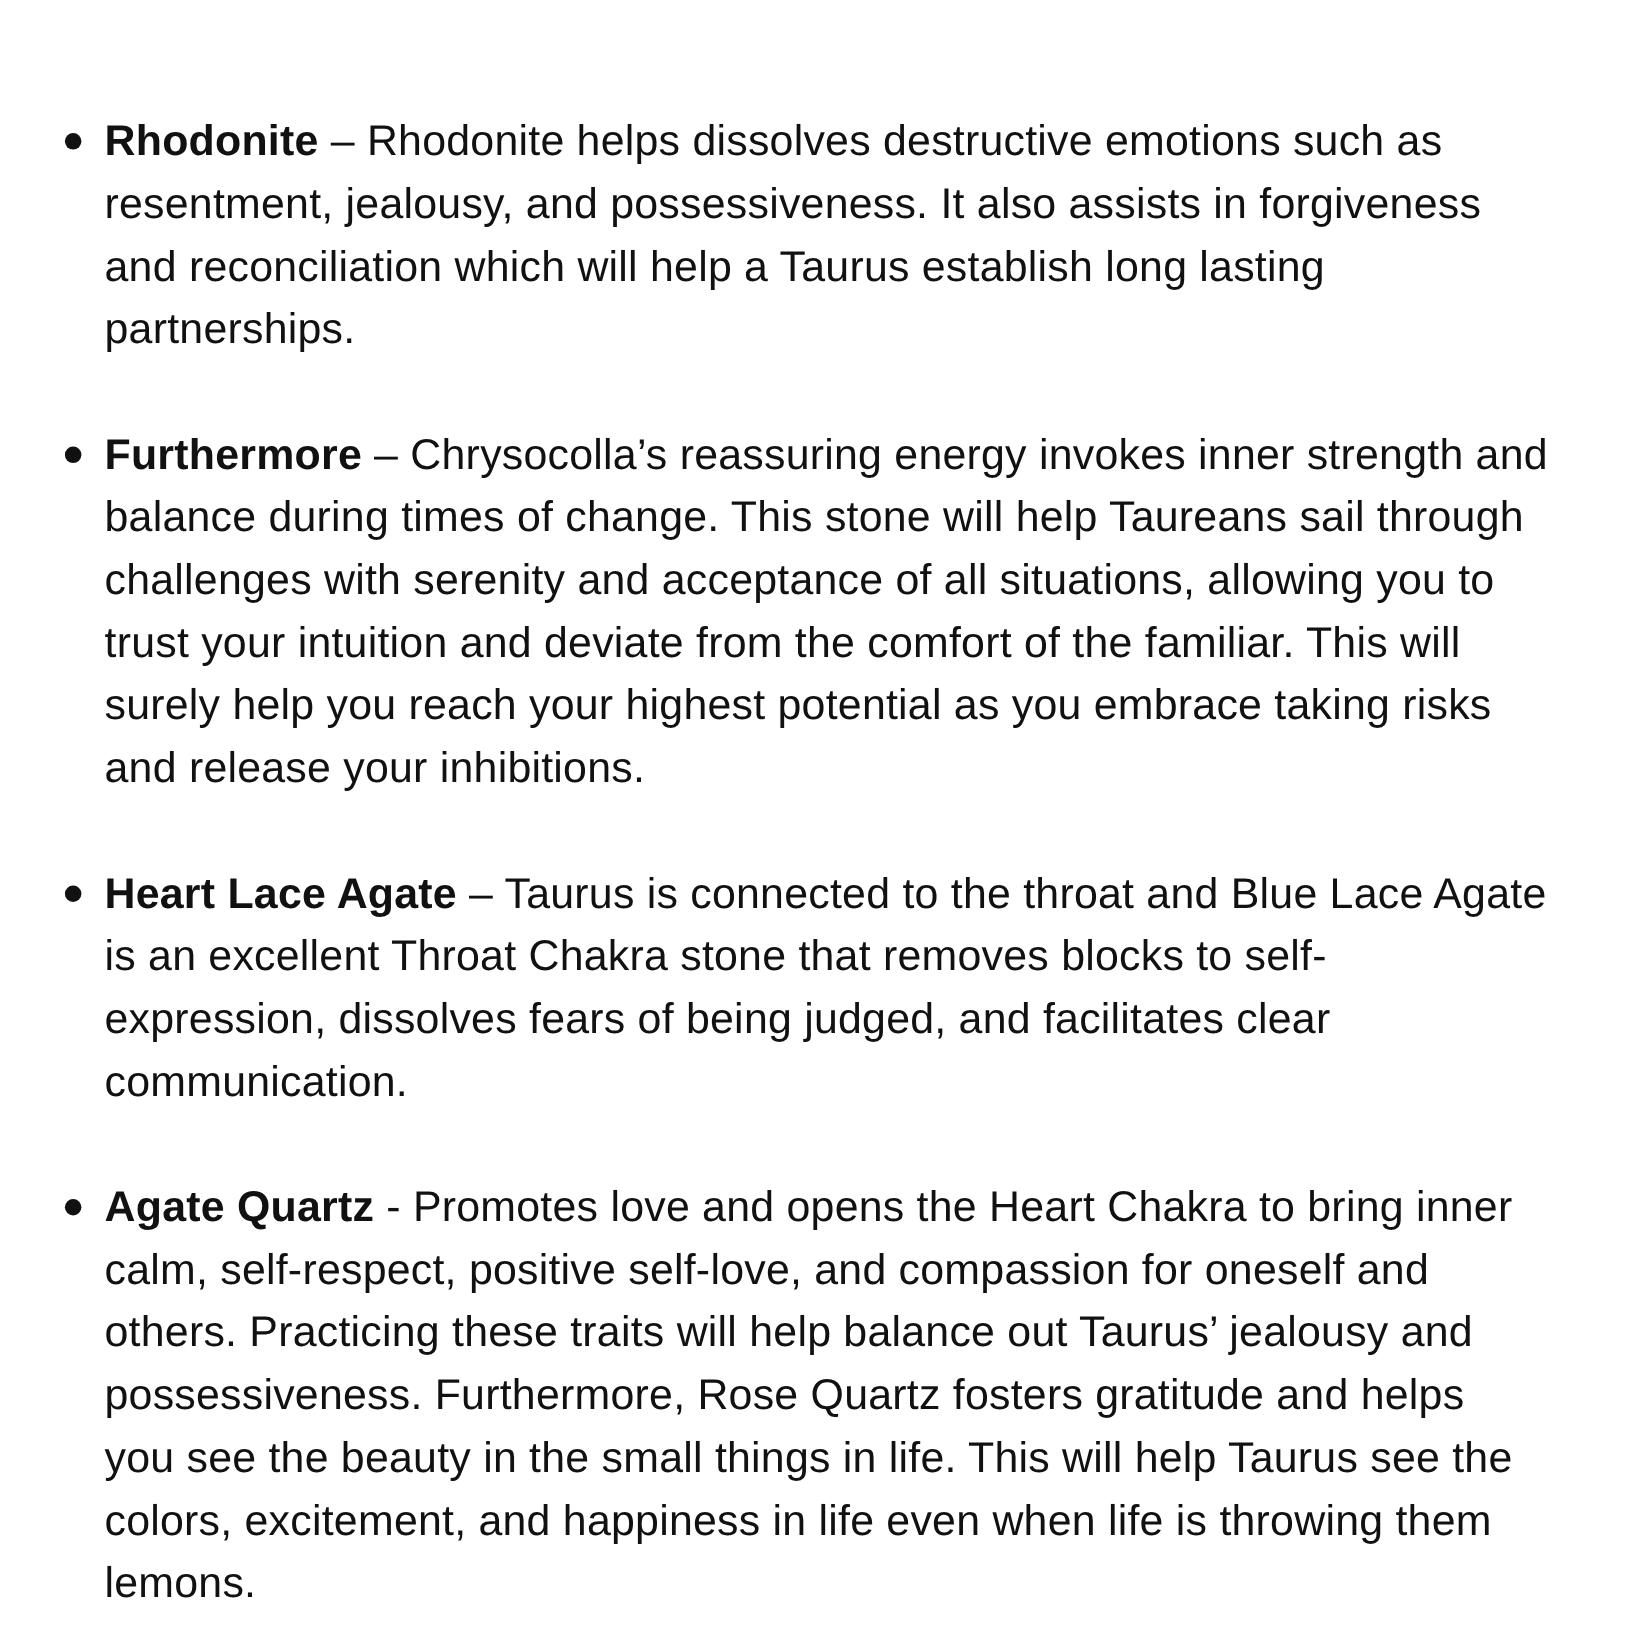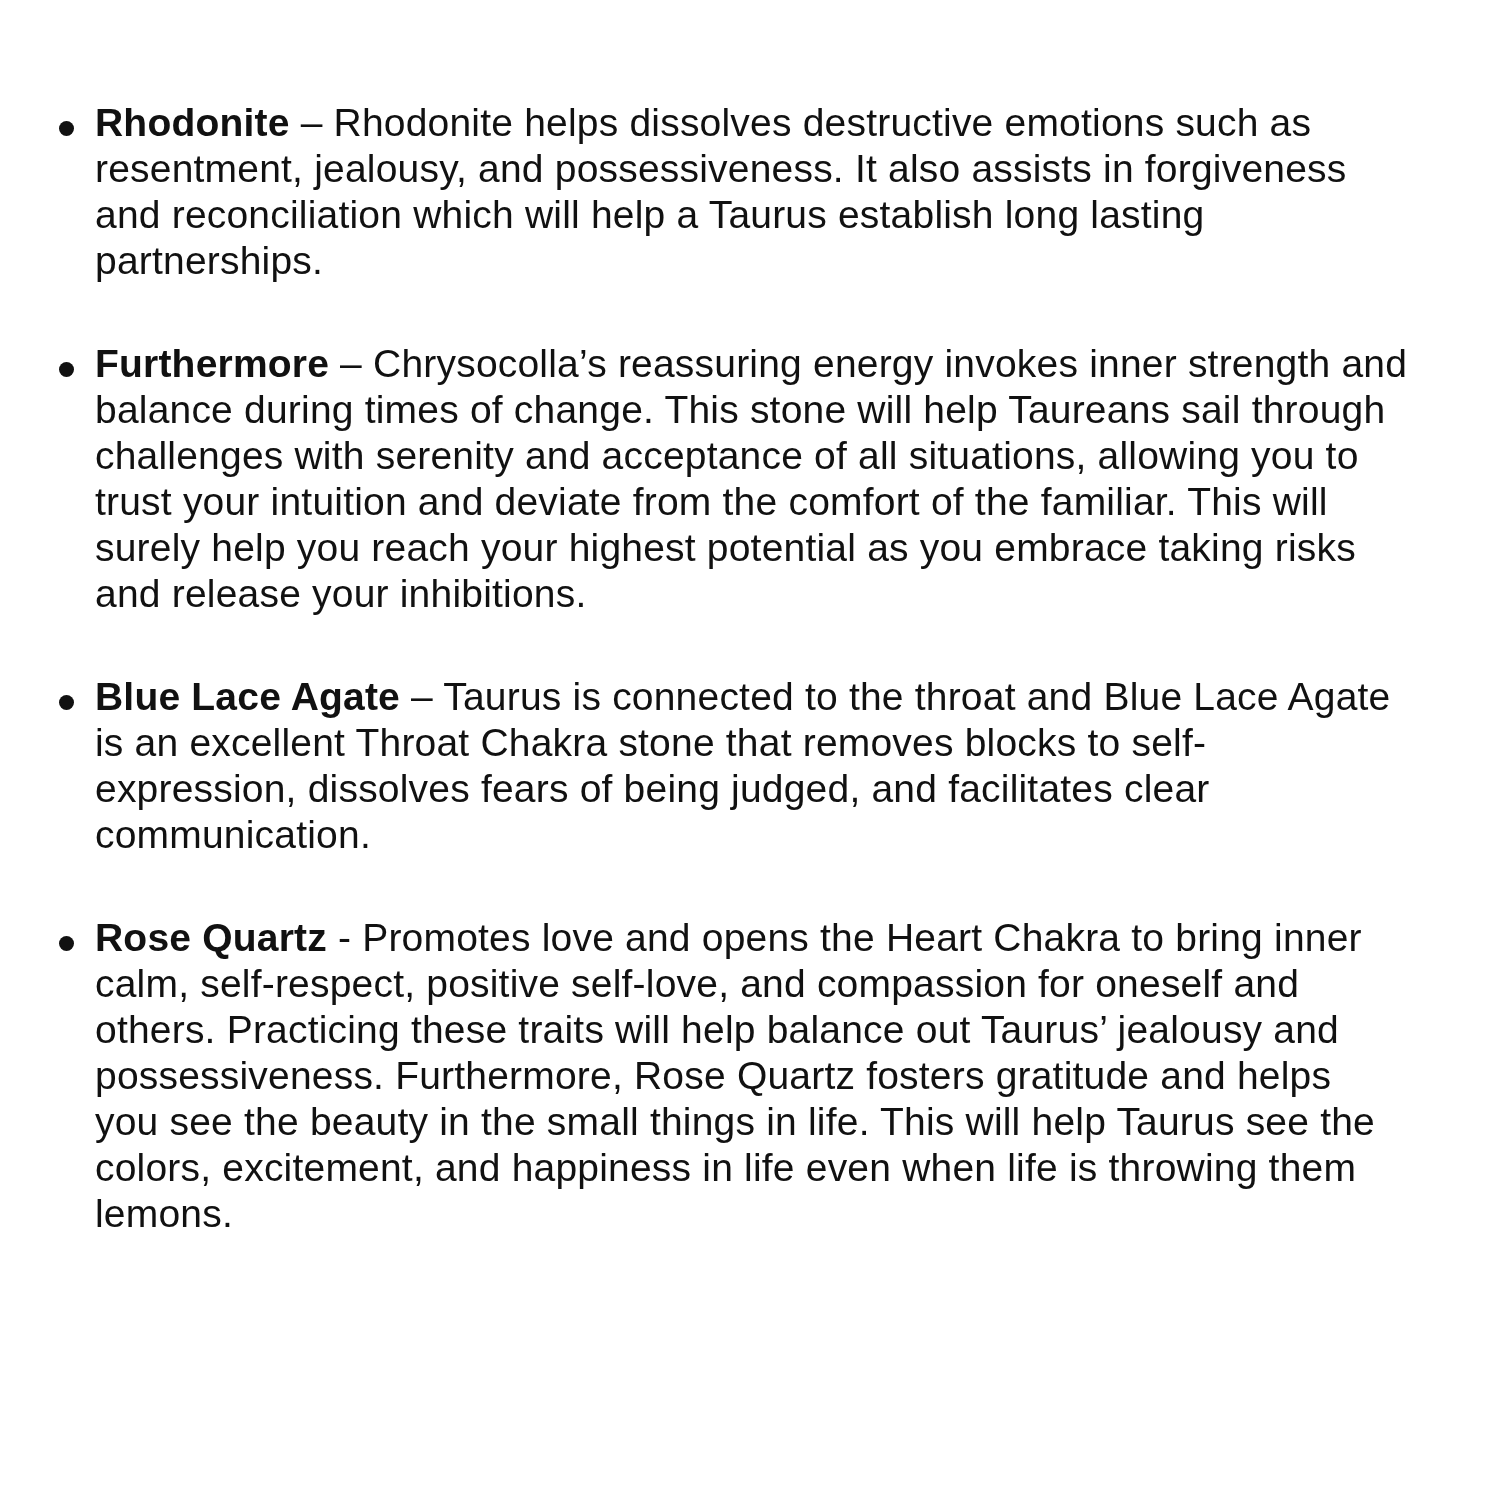--- a/index.html
+++ b/index.html
@@ -26,21 +26,21 @@
   }
   ul.crystal-list {
     margin: 0;
     padding: 0;
     list-style: none;
     width: 1380px;
   }
   ul.crystal-list li {
     position: relative;
     font-size: 39px;
-    line-height: 46px;
+    line-height: 57px;
     margin: 0 0 57px 0;
     letter-spacing: 0.2px;
   }
   .bullet-marker {
     position: absolute;
     left: -36px;
     top: 21px;
     width: 15px;
     height: 15px;
     border-radius: 50%;
@@ -66,27 +66,27 @@
     </li>
     <li>
       <span class="bullet-marker"></span><span class="term">Furthermore</span><span class="desc"> – Chrysocolla’s reassuring energy invokes inner strength and
 balance during times of change. This stone will help Taureans sail through
 challenges with serenity and acceptance of all situations, allowing you to
 trust your intuition and deviate from the comfort of the familiar. This will
 surely help you reach your highest potential as you embrace taking risks
 and release your inhibitions.</span>
     </li>
     <li>
-      <span class="bullet-marker"></span><span class="term">Blue Lace Agate</span><span class="desc"> – Taurus is connected to the throat and Blue Lace Agate
+      <span class="bullet-marker"></span><span class="term">Heart Lace Agate</span><span class="desc"> – Taurus is connected to the throat and Blue Lace Agate
 is an excellent Throat Chakra stone that removes blocks to self-
 expression, dissolves fears of being judged, and facilitates clear
 communication.</span>
     </li>
     <li>
-      <span class="bullet-marker"></span><span class="term">Rose Quartz</span><span class="desc"> - Promotes love and opens the Heart Chakra to bring inner
+      <span class="bullet-marker"></span><span class="term">Agate Quartz</span><span class="desc"> - Promotes love and opens the Heart Chakra to bring inner
 calm, self-respect, positive self-love, and compassion for oneself and
 others. Practicing these traits will help balance out Taurus’ jealousy and
 possessiveness. Furthermore, Rose Quartz fosters gratitude and helps
 you see the beauty in the small things in life. This will help Taurus see the
 colors, excitement, and happiness in life even when life is throwing them
 lemons.</span>
     </li>
   </ul>
 </main>
 

